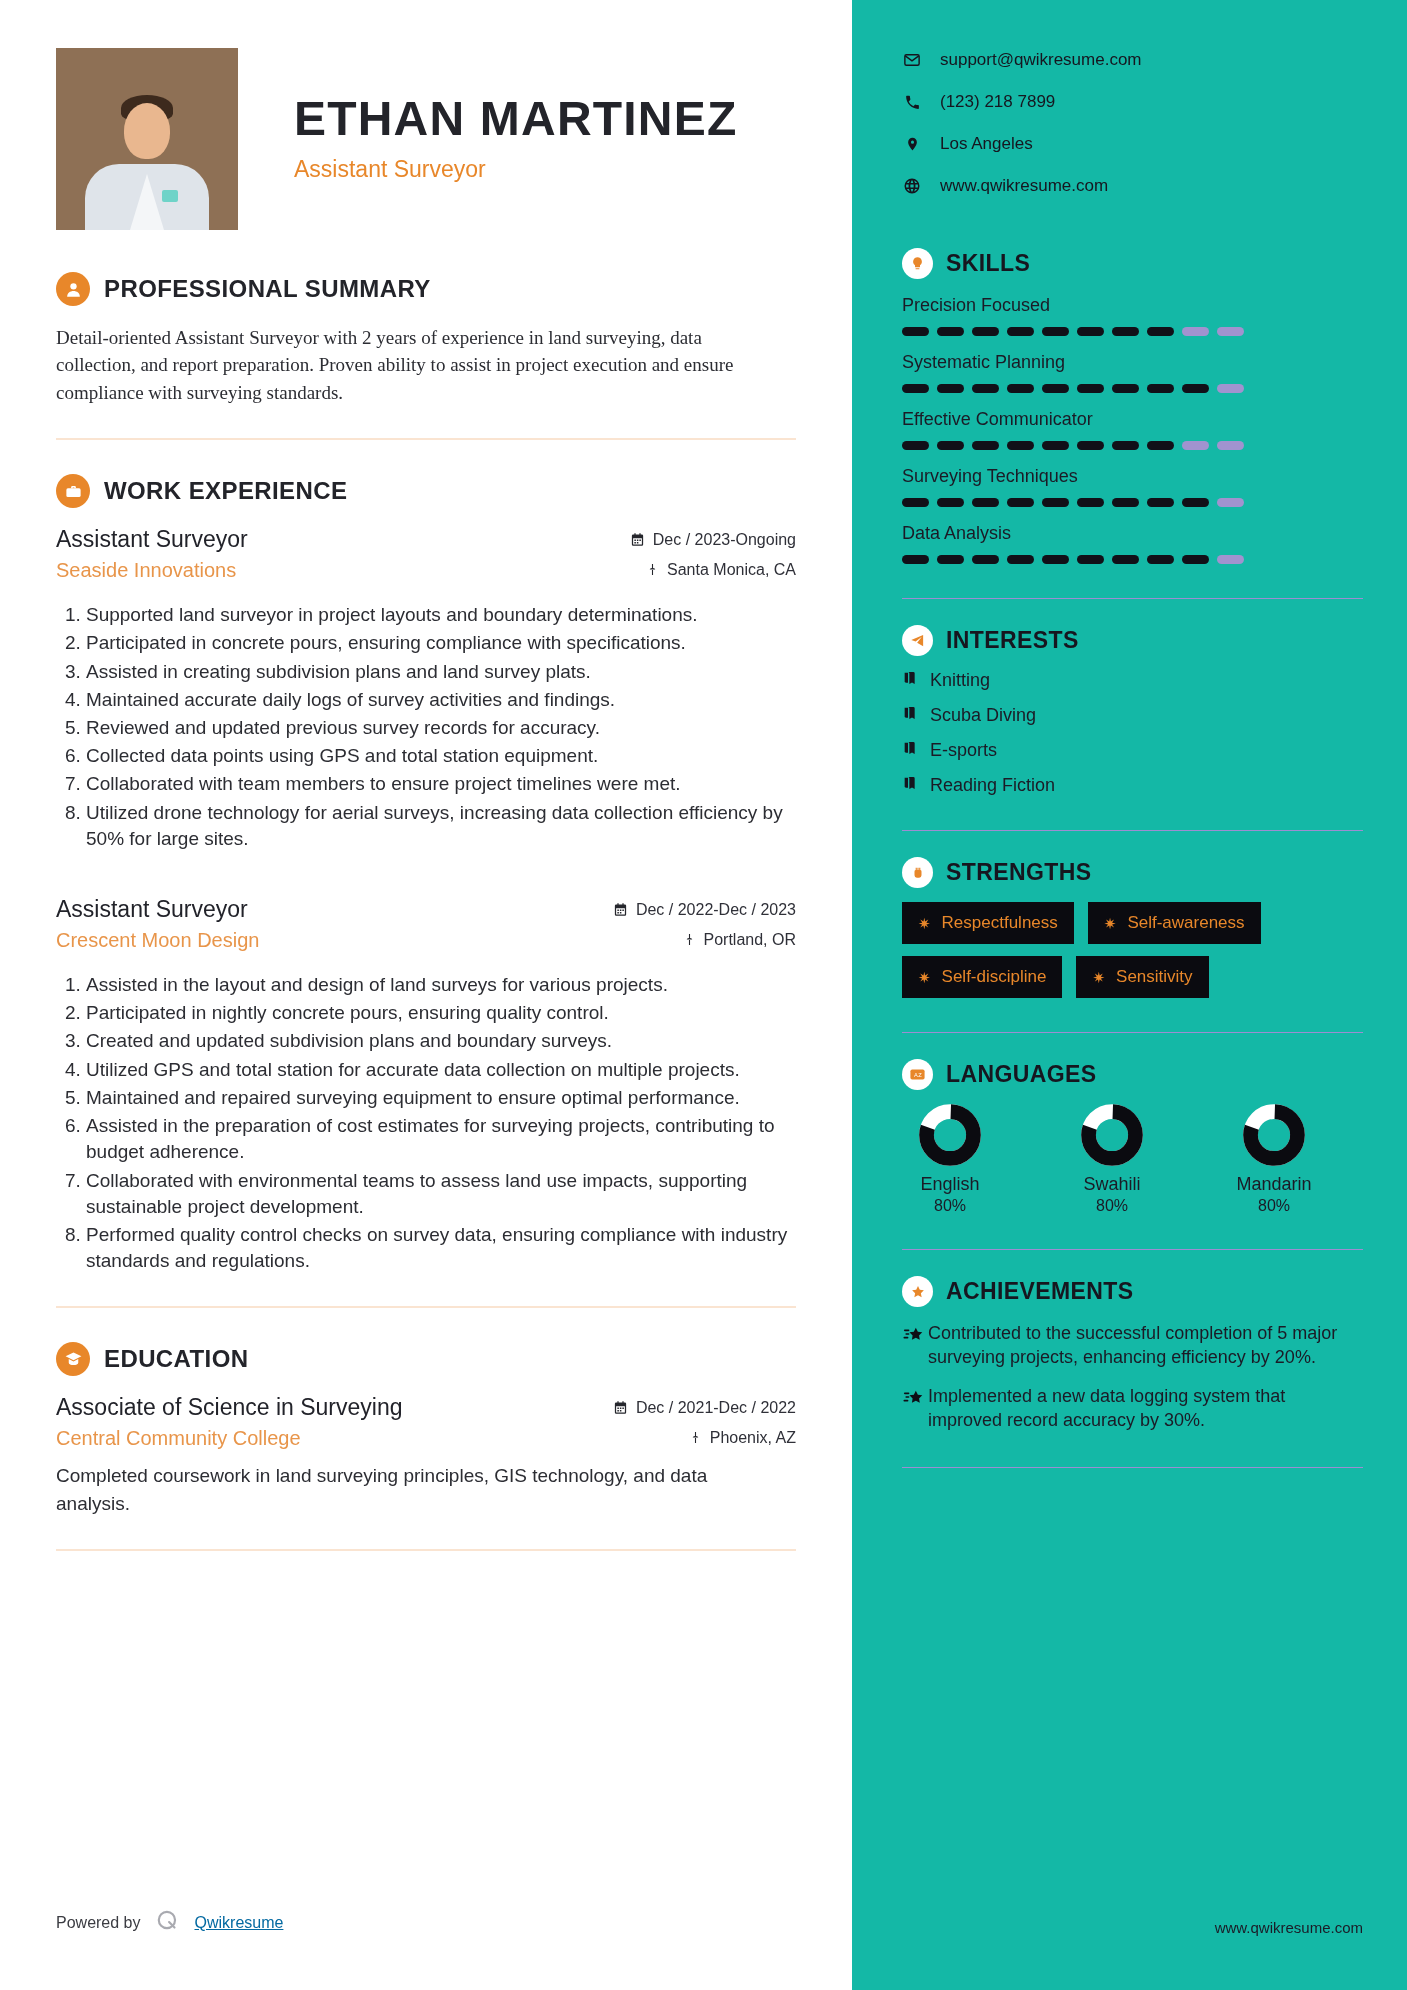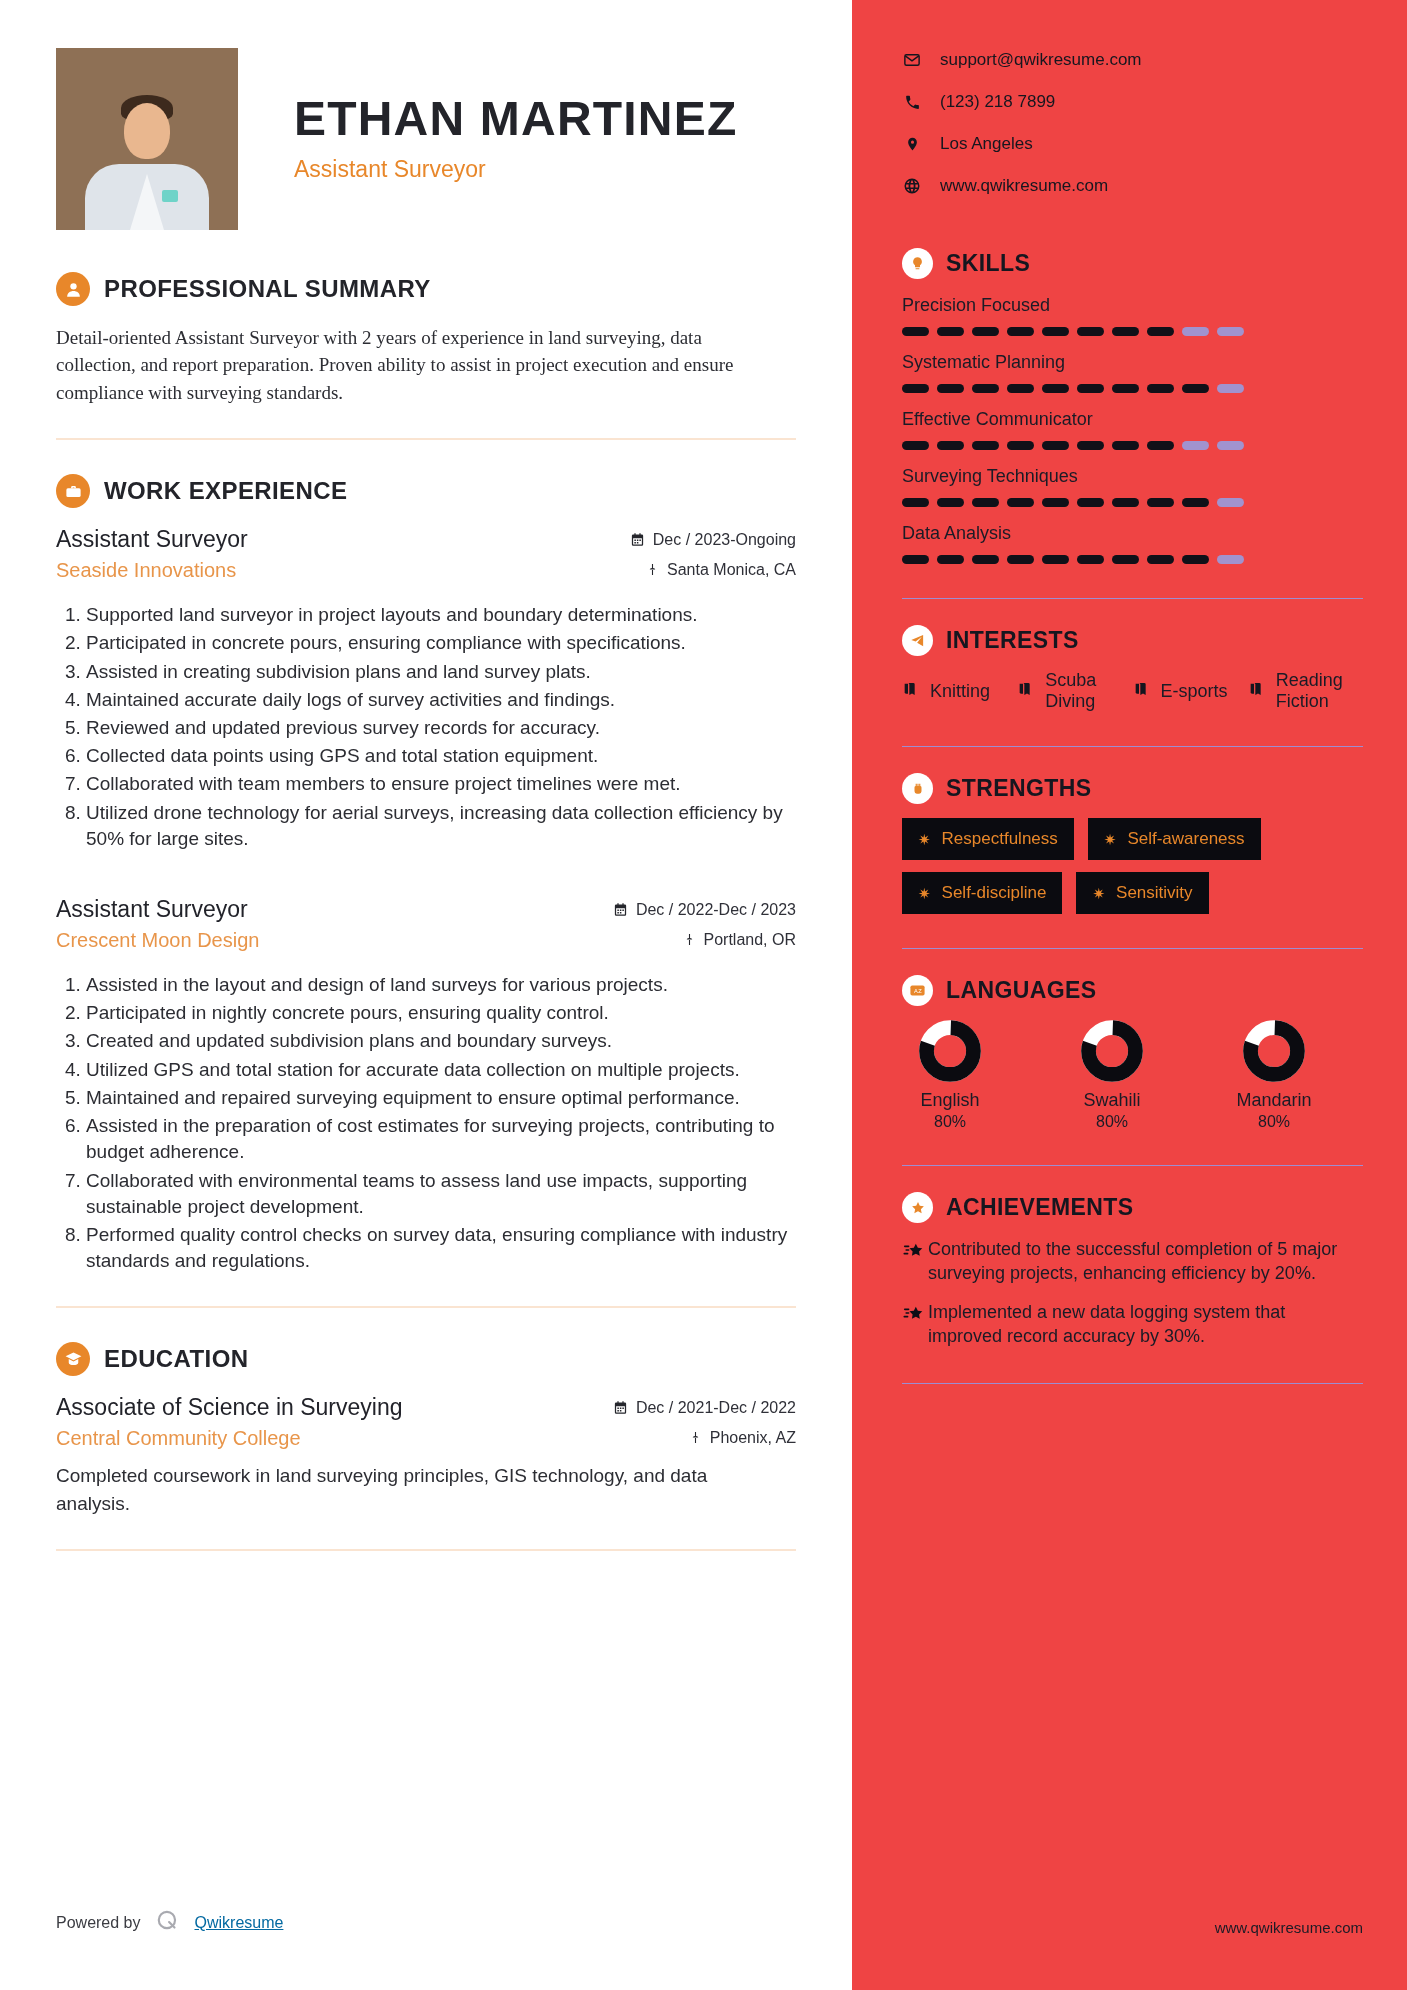--- a/index.html
+++ b/index.html
@@ -208,21 +208,21 @@
   .footer .pw { font-size: 16px; color: #3b3c42; }
   .footer .qlink {
     font-size: 16px;
     color: #0369a1;
     text-decoration: underline;
   }
 
   
   .right {
     width: 555px;
-    background: #ef4444;
+    background: #14b8a6;
     padding: 50px 44px 0 50px;
     position: relative;
     color: #16161f;
   }
 
   .contact-list { margin-bottom: 52px; }
   .contact-item {
     display: flex;
     align-items: center;
     gap: 18px;
@@ -271,21 +271,21 @@
   .dash.on { background: #111018; }
 
   .r-rule {
     height: 1px;
     background: #9d8dd2;
     margin: 34px 0 26px 0;
   }
 
   .interests-grid {
     display: grid;
-    grid-template-columns: 1fr 1fr 1fr 1fr;
+    grid-template-columns: 1fr;
     row-gap: 14px;
     margin-top: 6px;
   }
   .interest {
     display: flex;
     align-items: center;
     gap: 12px;
     font-size: 18px;
     color: #1b1b26;
   }

